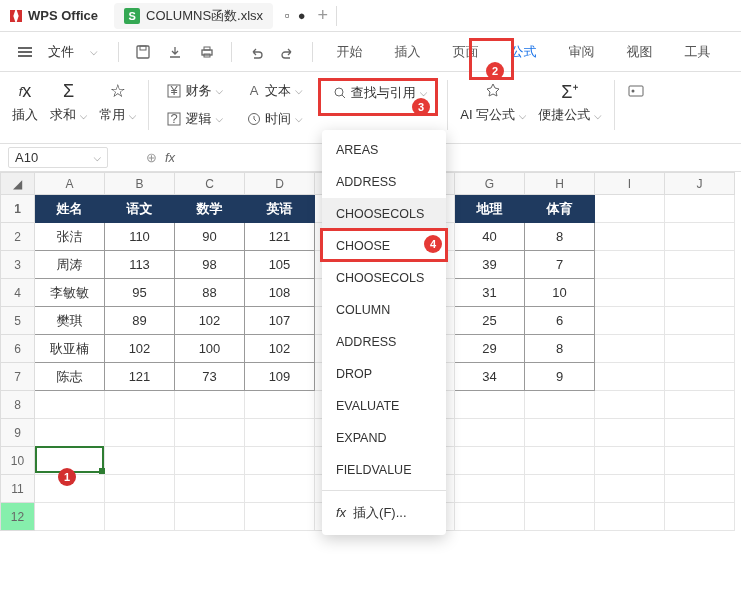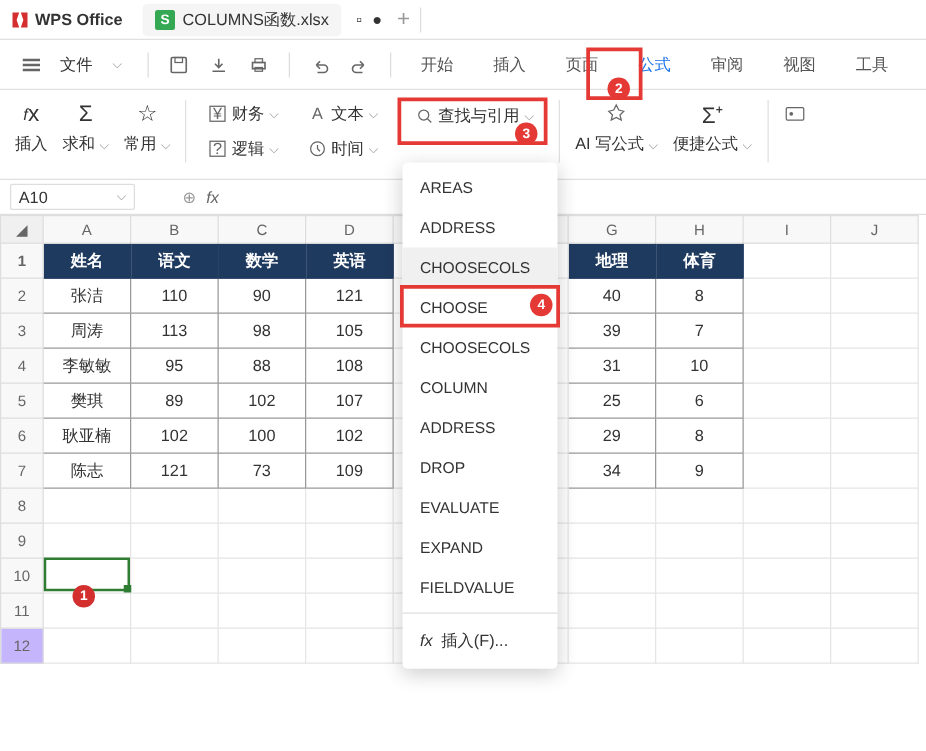--- a/index.html
+++ b/index.html
@@ -371,21 +371,21 @@
           <td></td>
           <td></td>
           <td></td>
           <td></td>
           <td></td>
           <td></td>
           <td></td>
           <td></td>
         </tr>
         <tr class="empty">
-          <td class="row-header" style="background: #c4b5fd; border: 1px solid rgb(221, 221, 221);">12</td>
+          <td class="row-header" style="background: #86efac; border: 1px solid rgb(221, 221, 221);">12</td>
           <td></td>
           <td></td>
           <td></td>
           <td></td>
           <td></td>
           <td></td>
           <td></td>
           <td></td>
           <td></td>
           <td></td>

